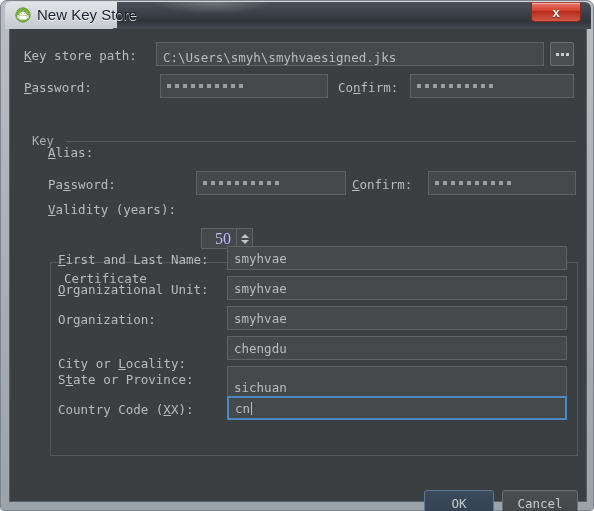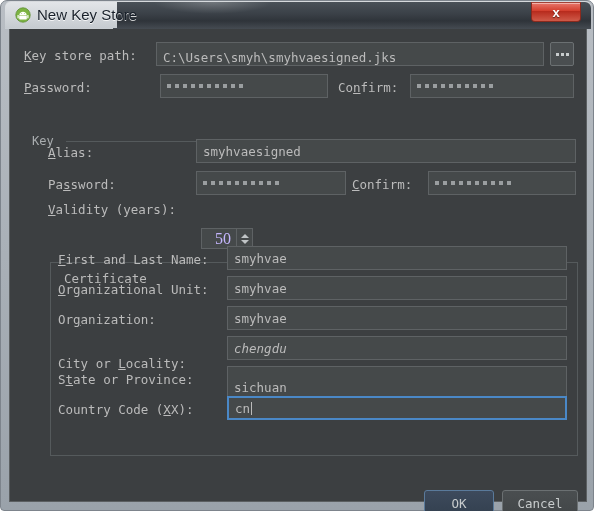--- a/index.html
+++ b/index.html
@@ -363,23 +363,20 @@
             <i></i>
             <i></i>
             <i></i>
           </span>
       </div>
 
       <div class="group-key-label">Key</div>
       <div class="group-key-rule"></div>
 
       <div class="lbl" style="left:38px; top:116px;"><span class="mn">A</span><span>lias:</span></div>
-      <div class="field" style="left:186px; top:110px; width:380px; height:24px;">
-          <span>smyhvaesigned</span>
-        </div>
 
       <div class="lbl" style="left:38px; top:148px;"><span>Pa</span><span class="mn">s</span><span>sword:</span></div>
       <div class="field" style="left:186px; top:142px; width:150px; height:24px;">
         <span class="pwdots">
             <i></i>
             <i></i>
             <i></i>
             <i></i>
             <i></i>
             <i></i>
@@ -426,21 +423,21 @@
       <div class="field" style="left:217px; top:247px; width:340px; height:24px;">
           <span>smyhvae</span>
         </div>
 
       <div class="lbl" style="left:48px; top:283px;"><span>Or</span><span class="mn">g</span><span>anization:</span></div>
       <div class="field" style="left:217px; top:277px; width:340px; height:24px;">
           <span>smyhvae</span>
         </div>
 
       <div class="lbl" style="left:48px; top:313px;margin-top:14px;"><span>City or </span><span class="mn">L</span><span>ocality:</span></div>
-      <div class="field" style="left:217px; top:307px; width:340px; height:24px;font-style:italic;">
+      <div class="field" style="left:217px; top:307px; width:340px; height:24px;">
           <span>chengdu</span>
         </div>
 
       <div class="lbl" style="left:48px; top:343px;"><span>S</span><span class="mn">t</span><span>ate or Province:</span></div>
       <div class="field" style="left:217px; top:337px; width:340px; height:42px;">
           <span>sichuan</span>
         </div>
 
       <div class="lbl" style="left:48px; top:373px;"><span>Country Code (</span><span class="mn">X</span><span>X):</span></div>
       <div class="field focused" style="left:217px; top:367px; width:340px; height:24px;">

